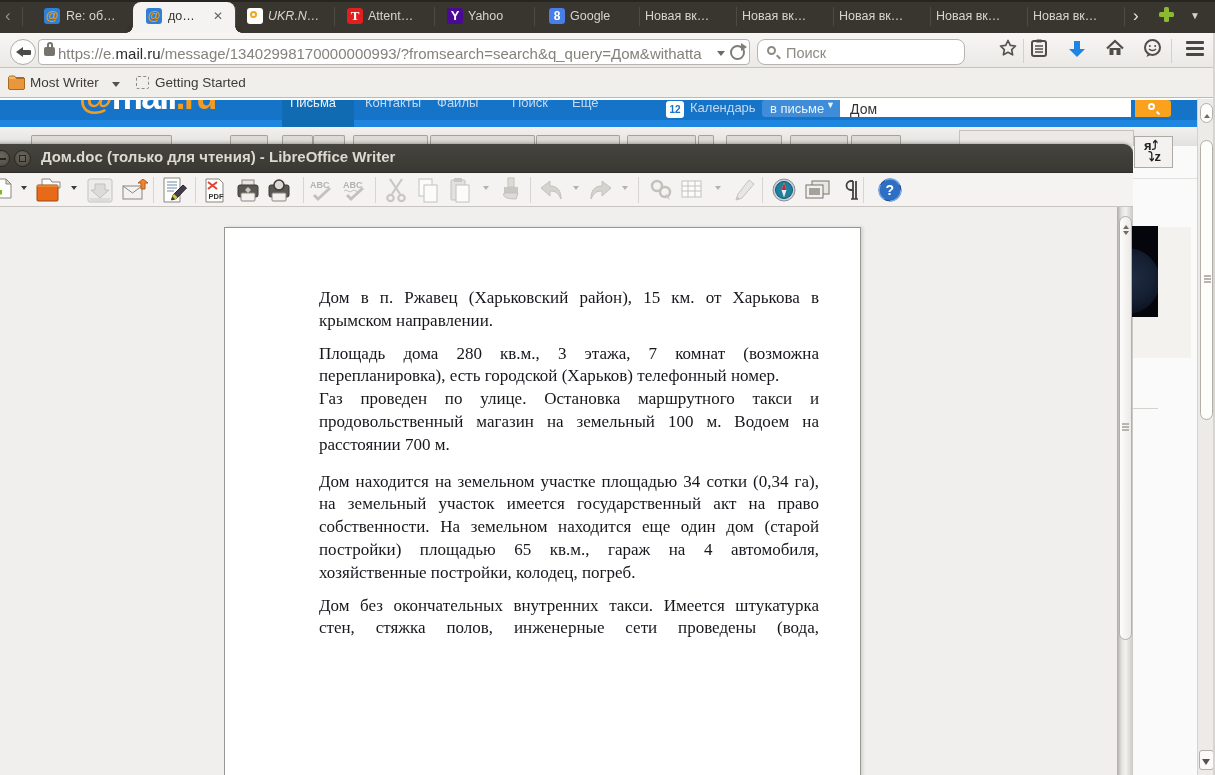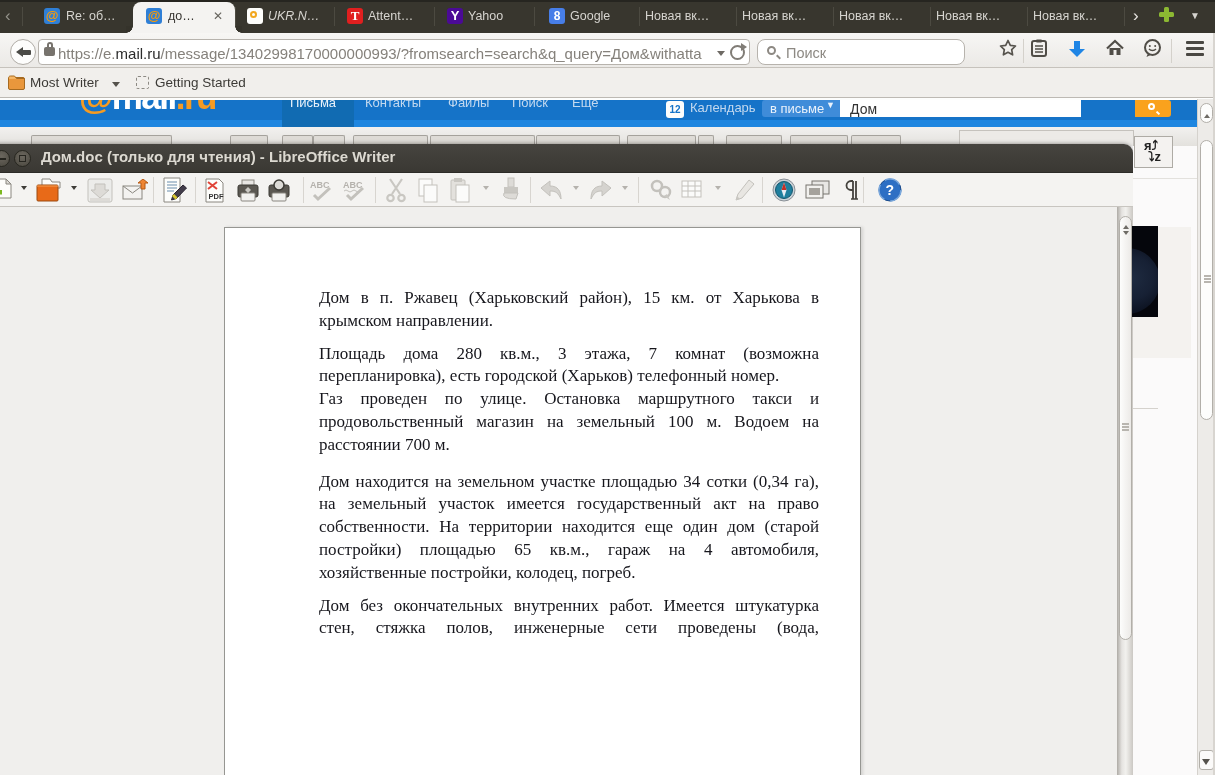--- a/index.html
+++ b/index.html
@@ -41,21 +41,21 @@
 #bmbar .txt{top:7px;font-size:13.5px;color:#3c3a36;}
 #whitegap{left:0;top:98px;width:1215px;height:2px;background:#fdfdfc;}
 
 #mailband{left:0;top:100px;width:1215px;height:27px;background:linear-gradient(#1573c8 74%,#1e86e0 74%);overflow:hidden;}
 #mlogo{left:79px;top:-23px;font-size:35px;font-weight:bold;color:#fff;letter-spacing:-1.5px;}
 #mlogo span{position:static!important;}#mlogo .o{color:#f59b22;}
 .mnav{top:-5px;font-size:13px;color:#c2d8ef;}
 #mnavact{left:282px;top:0;width:72px;height:27px;background:#116bb2;}
 #calico{left:666px;top:1px;width:18px;height:17px;background:#fdfdfc;border-radius:3px;color:#1573c8;font-size:10px;font-weight:bold;text-align:center;line-height:17px;}
 #vpisme{left:762px;top:0;width:78px;height:17px;background:#3f8cd9;border-radius:3px 0 0 3px;color:#eaf2fb;font-size:13px;}
-#msearch{left:840px;top:0;width:241px;height:17px;background:#fff;}
+#msearch{left:840px;top:0;width:291px;height:17px;background:#fff;}
 #msearch .q{left:10px;top:1px;font-size:14px;color:#333;}
 #mbtn{left:1135px;top:0;width:36px;height:17px;background:#faa21d;border-radius:0 3px 3px 0;}
 #mbtn .mag{left:13px;top:3px;width:7px;height:7px;border:2px solid #fff;border-radius:50%;}
 #mbtn .mag:after{content:"";position:absolute;left:6px;top:7px;width:4px;height:2px;background:#fff;transform:rotate(45deg);}
 
 #strip{left:0;top:127px;width:1215px;height:19px;background:linear-gradient(#f2f1ef,#e3e1dd);}
 .btop{top:8px;height:11px;background:#dedbd6;border:1px solid #a5a29c;border-bottom:0;border-radius:2px 2px 0 0;}
 
 #lowin{left:-14px;top:144px;width:1147px;height:640px;background:#f2f1ef;border-radius:10px 10px 0 0;box-shadow:0 0 4px rgba(40,38,34,.55);}
 #lowin *{position:absolute;box-sizing:border-box;}
@@ -185,21 +185,21 @@
   <div style="left:136px;top:8px;width:13px;height:13px;border:1.5px dashed #8d8a84;border-radius:2px;"></div>
   <div class="txt t" style="left:155px;">Getting Started</div>
 </div>
 <div id="whitegap"></div>
 
 <div id="mailband">
   <div id="mnavact"></div>
   <div id="mlogo" class="t"><span class="o">@</span>mail<span class="o">.ru</span></div>
   <div class="mnav t" style="left:290px;color:#e8f1fa;">Письма</div>
   <div class="mnav t" style="left:365px;">Контакты</div>
-  <div class="mnav t" style="left:448px;">Файлы</div>
+  <div class="mnav t" style="left:437px;">Файлы</div>
   <div class="mnav t" style="left:512px;">Поиск</div>
   <div class="mnav t" style="left:572px;">Ещё</div>
   <div id="calico">12</div>
   <div class="mnav t" style="left:690px;font-size:13px;top:0px;">Календарь</div>
   <div id="vpisme">
         <span style="position:absolute;left:8px;top:1px;">в письме</span>
         <span style="position:absolute;right:5px;top:0px;font-size:9px;">▼</span>
       </div>
   <div id="msearch">
         <div class="q t">Дом</div>
@@ -365,24 +365,24 @@
       <div id="lotext">
         <div>Дом в п. Ржавец (Харьковский район), 15 км. от Харькова в</div>
         <div class="last">крымском направлении.</div>
         <div class="gap">Площадь дома 280 кв.м., 3 этажа, 7 комнат (возможна</div>
         <div class="last">перепланировка), есть городской (Харьков) телефонный номер.</div>
         <div>Газ проведен по улице. Остановка маршрутного такси и</div>
         <div>продовольственный магазин на земельный 100 м. Водоем на</div>
         <div class="last">расстоянии 700 м.</div>
         <div class="gap2">Дом находится на земельном участке площадью 34 сотки (0,34 га),</div>
         <div>на земельный участок имеется государственный акт на право</div>
-        <div>собственности. На территории находится еще один дом (старой</div>
+        <div>собственности. На земельном находится еще один дом (старой</div>
         <div>постройки) площадью 65 кв.м., гараж на 4 автомобиля,</div>
         <div class="last">хозяйственные постройки, колодец, погреб.</div>
-        <div class="gap">Дом без окончательных внутренних работ. Имеется штукатурка</div>
+        <div class="gap">Дом без окончательных внутренних такси. Имеется штукатурка</div>
         <div>стен, стяжка полов, инженерные сети проведены (вода,</div>
       </div>
     </div>
     <div id="losb">
       <div id="losbthumb">
         <div style="left:3px;top:5px;border:3.5px solid transparent;border-bottom:4.5px solid #6e6b65;"></div>
         <div style="left:3px;top:14px;border:3.5px solid transparent;border-top:4.5px solid #6e6b65;"></div>
         <div class="grip" style="left:2px;top:206px;box-shadow:0 3px 0 #b8b5af,0 6px 0 #b8b5af;"></div>
       </div>
     </div>

